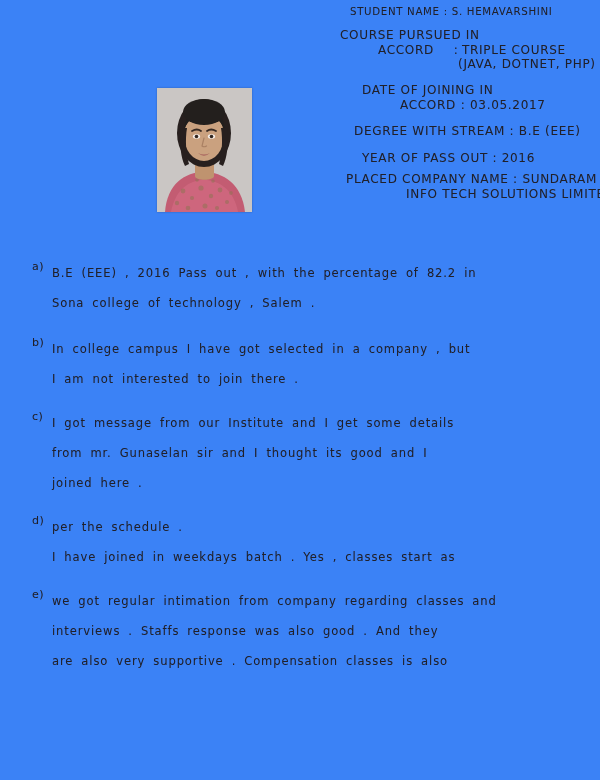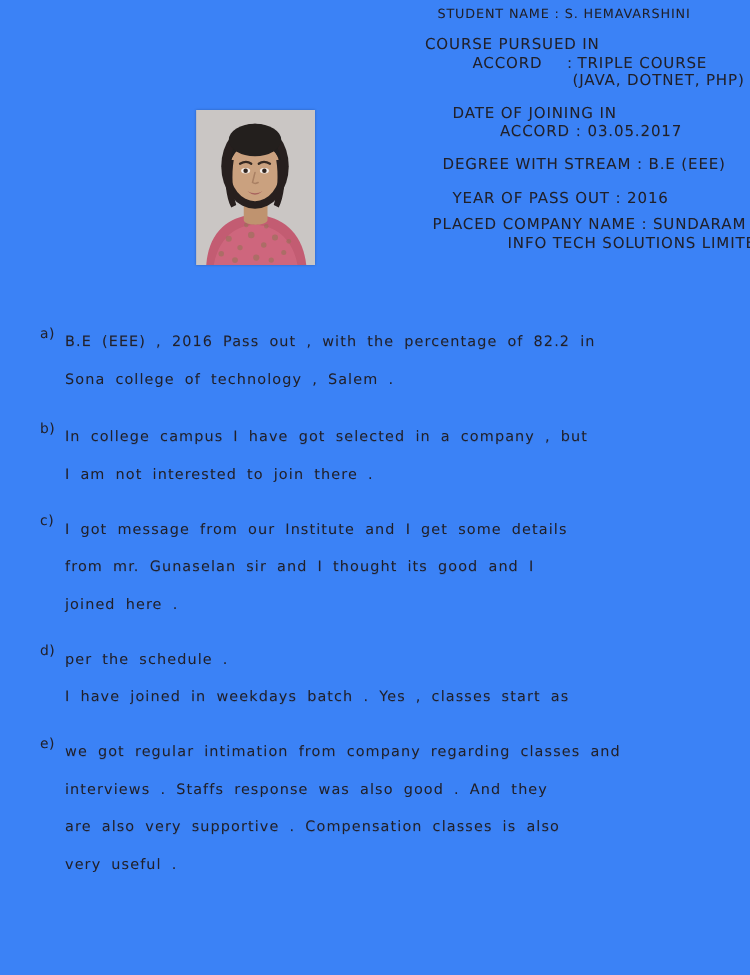--- a/index.html
+++ b/index.html
@@ -231,18 +231,17 @@
         <div class="line ink">I have joined in weekdays batch . Yes , classes start as</div>
       </div>
     </div>
 
     <div class="answer" id="answer-e">
       <div class="marker ink">e)</div>
       <div class="lines">
         <div class="line ink">we got regular intimation from company regarding classes and</div>
         <div class="line ink">interviews . Staffs response was also good . And they</div>
         <div class="line ink">are also very supportive . Compensation classes is also</div>
-        <div class="line ink">very useful .</div>
       </div>
     </div>
 
   </div>
 </div>
 
 </body></html>

